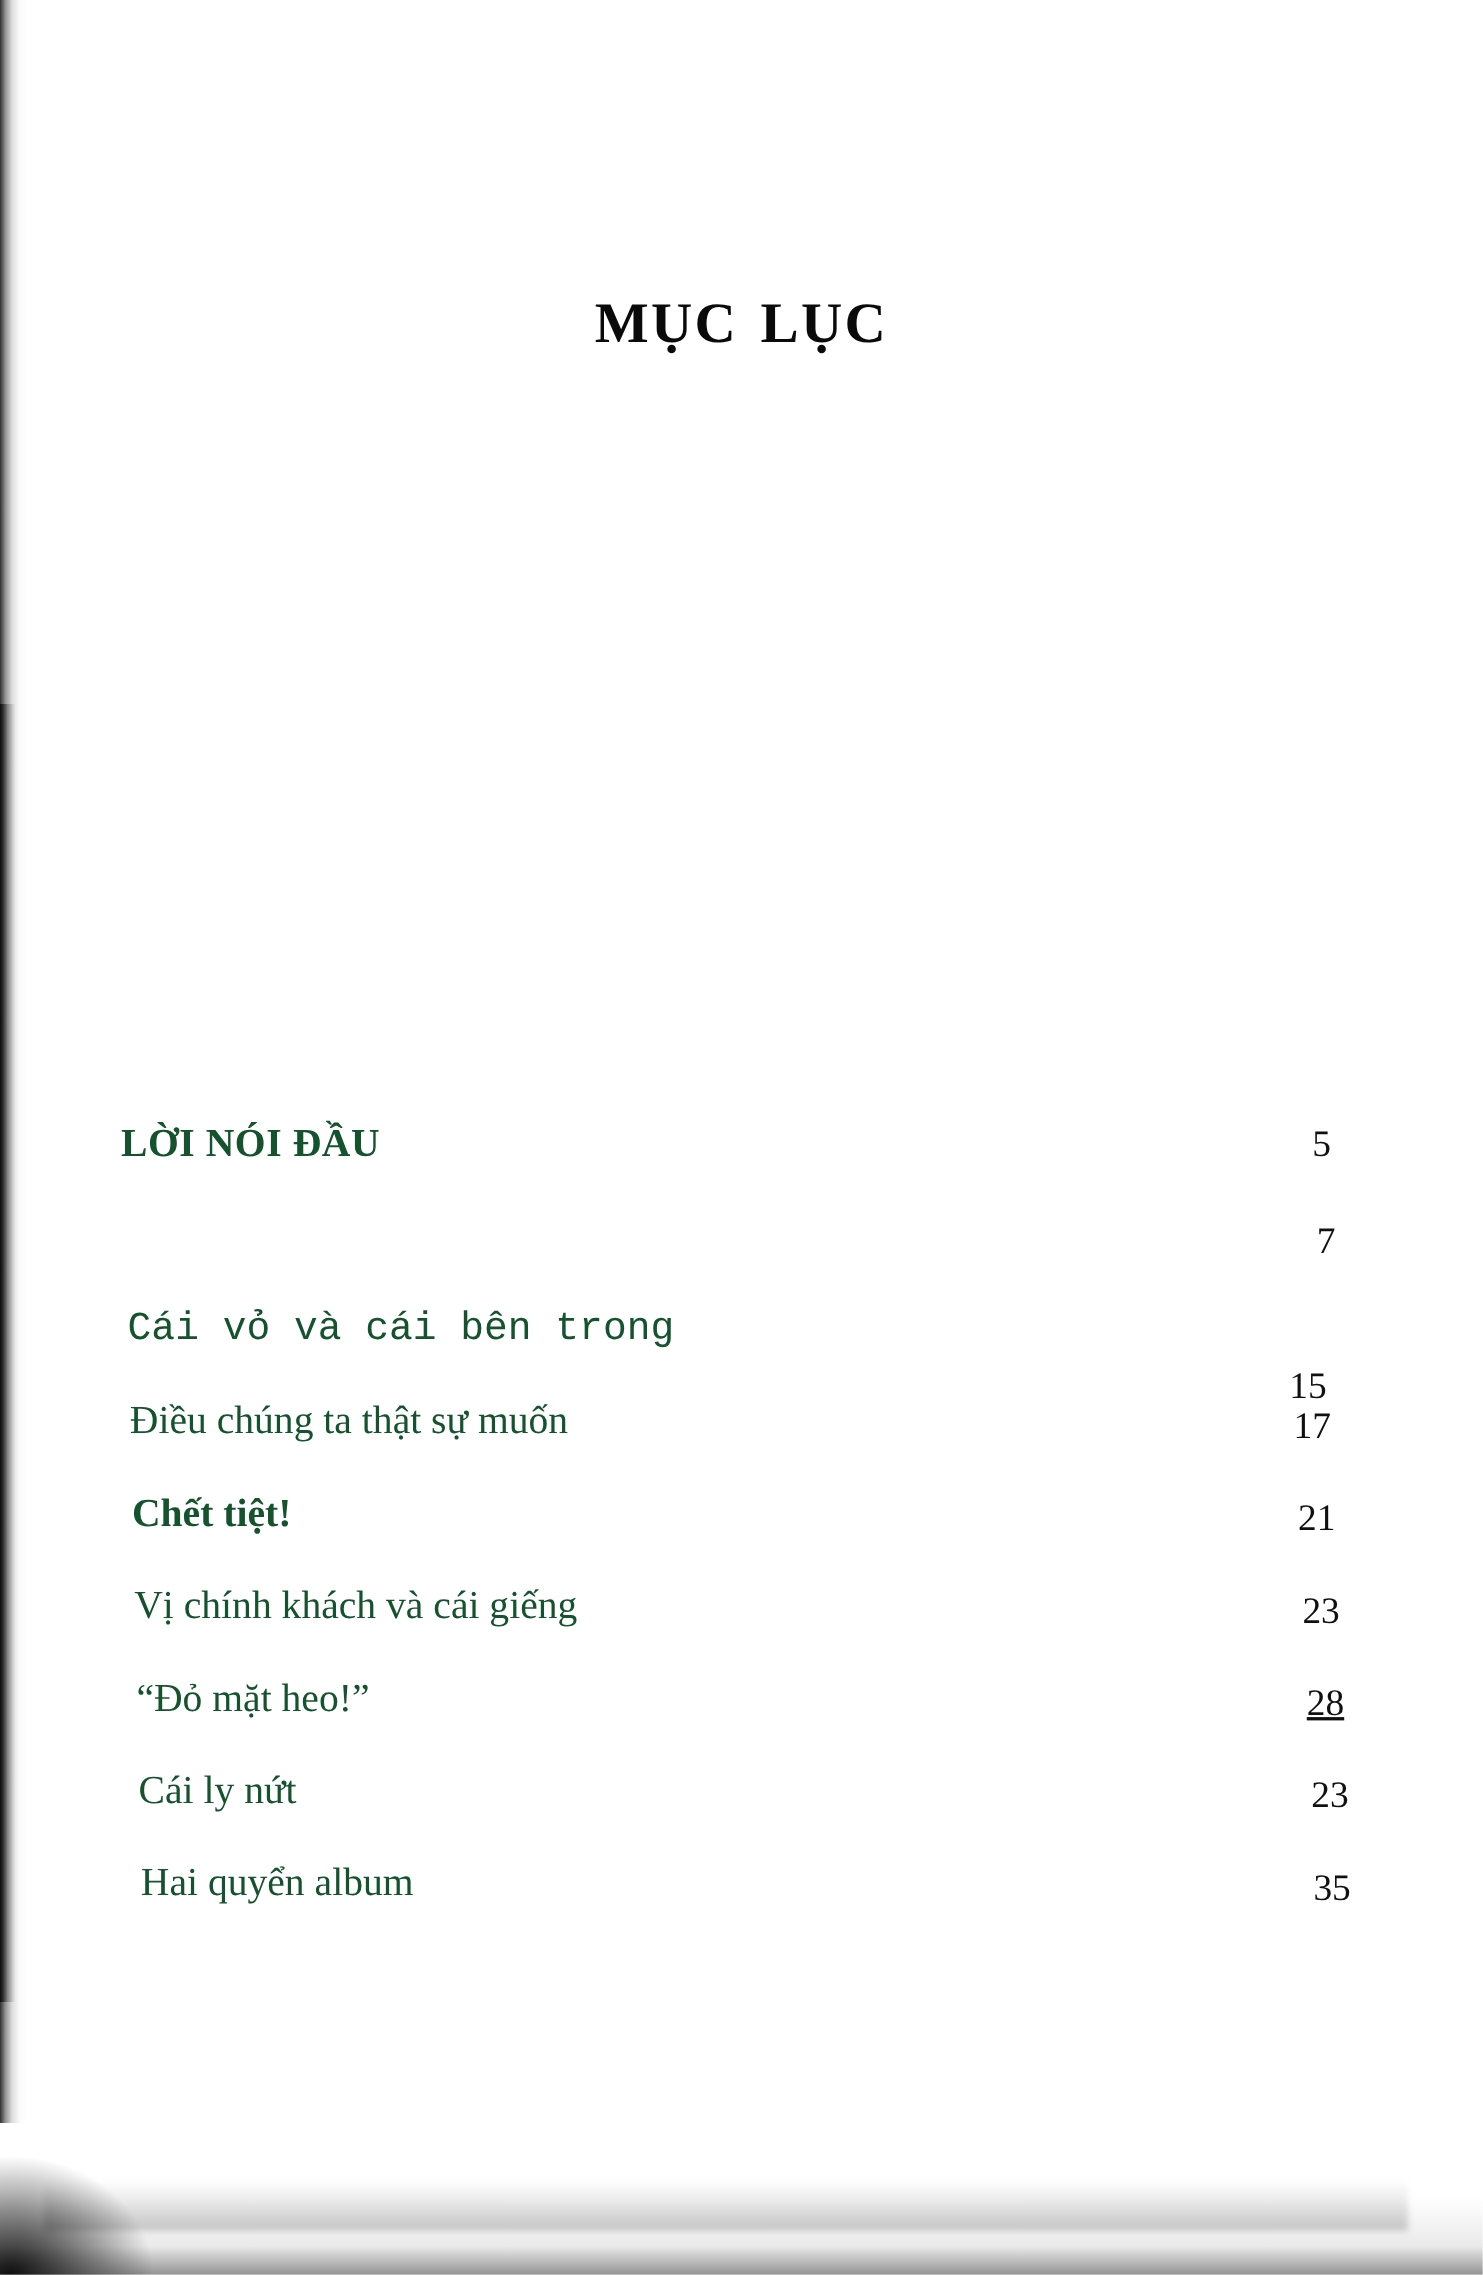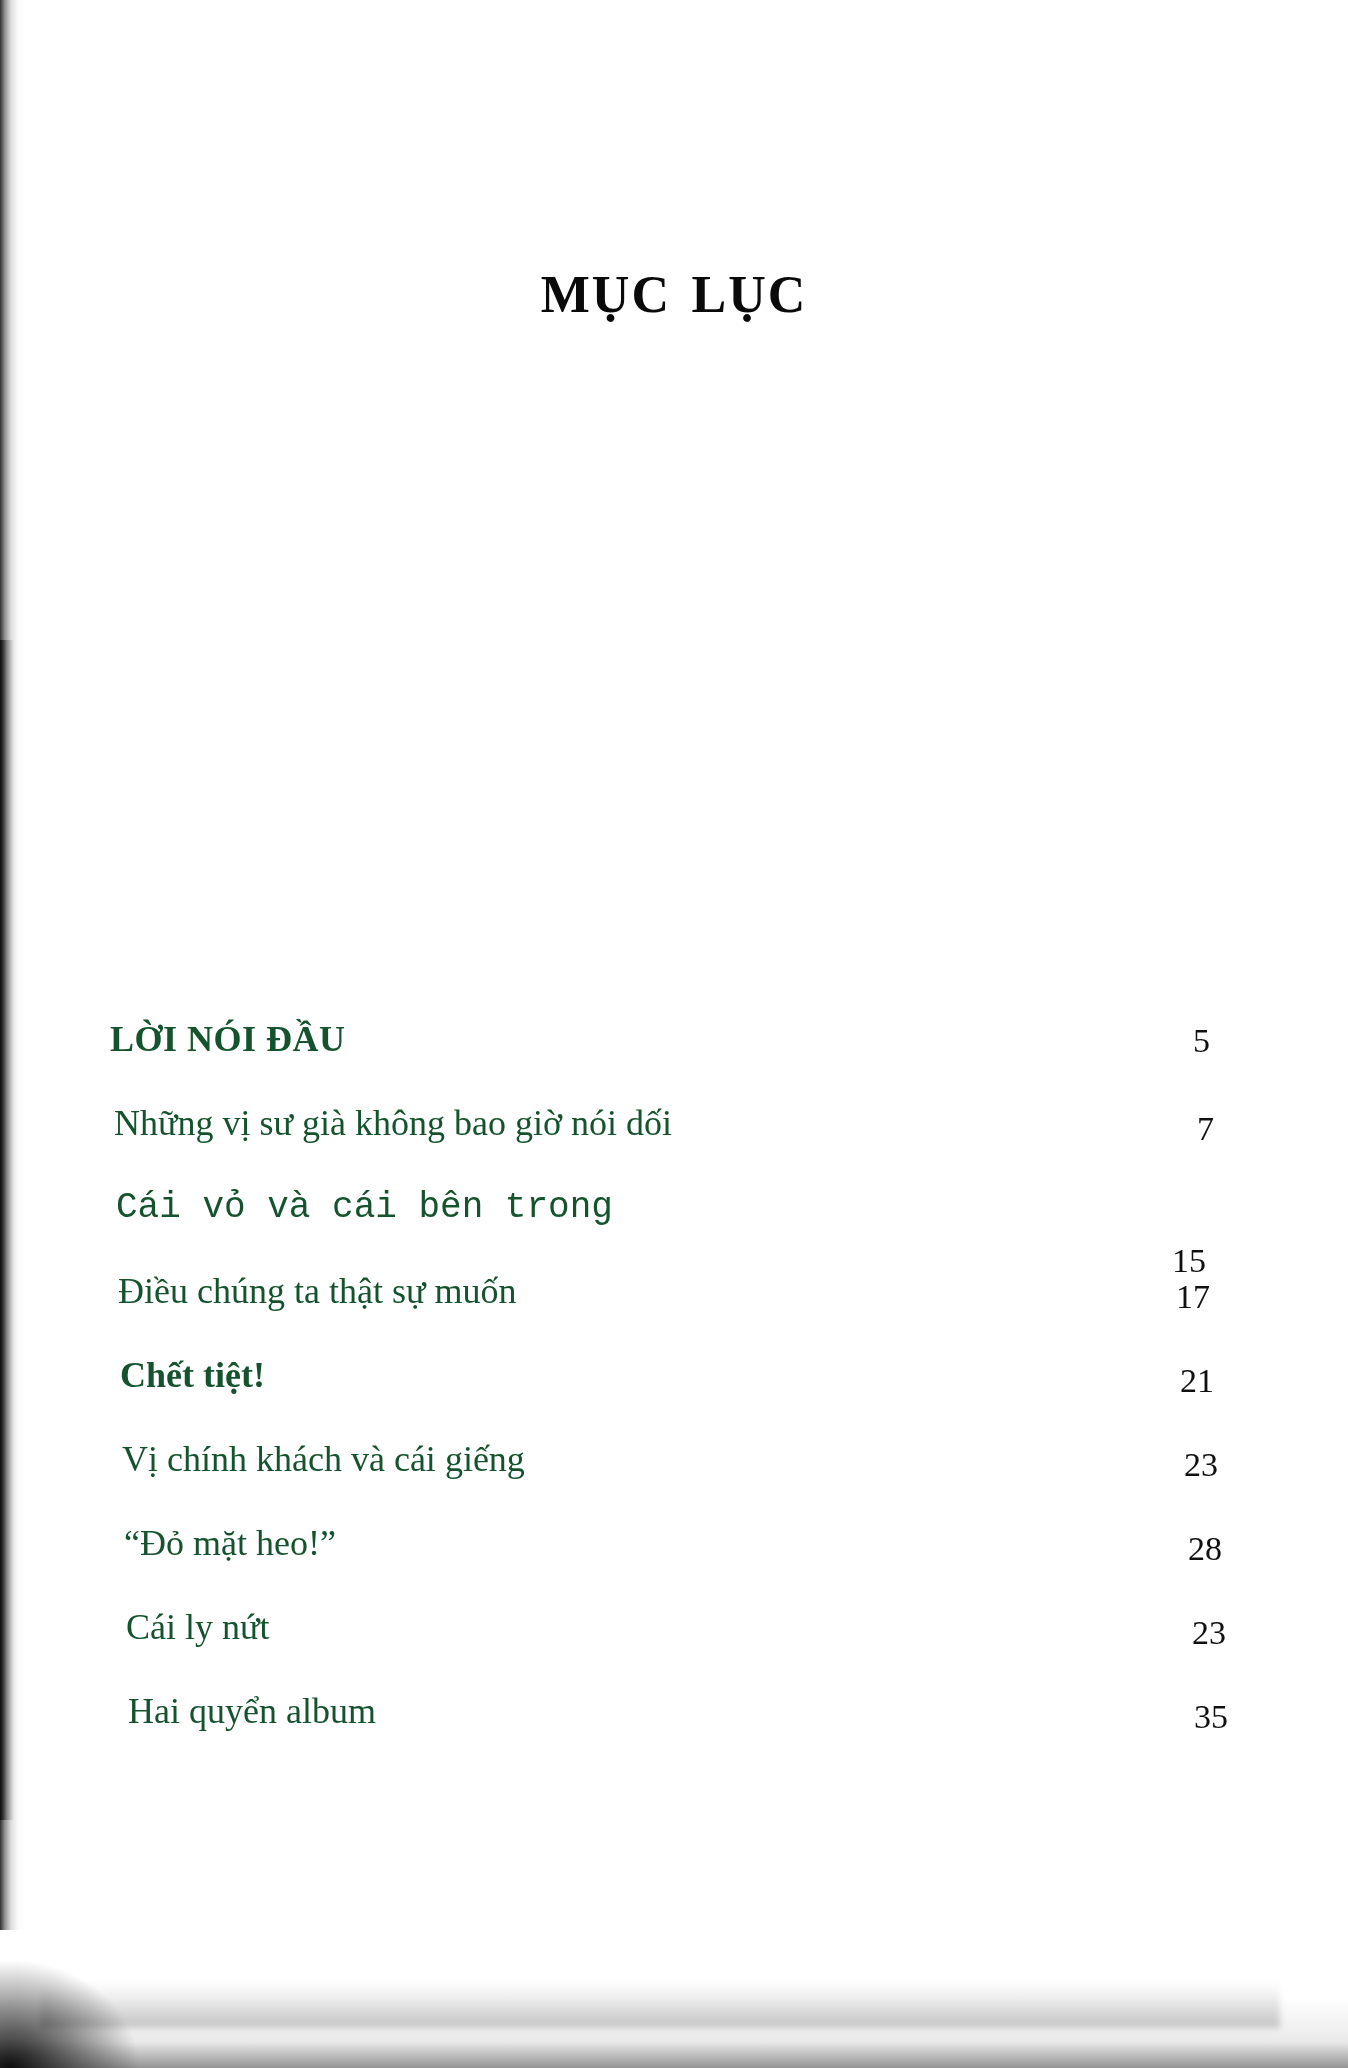--- a/index.html
+++ b/index.html
@@ -144,21 +144,21 @@
   .r3 .toc-label { left: 10px; top: 12px; }
   .r3 .toc-page  { left: 1042px; top: 18px; }
 
   .r4 .toc-label { left: 12px; top: 16px; font-weight: bold; }
   .r4 .toc-page  { left: 1046px; top: 22px; }
 
   .r5 .toc-label { left: 14px; top: 20px; }
   .r5 .toc-page  { left: 1050px; top: 26px; }
 
   .r6 .toc-label { left: 16px; top: 24px; }
-  .r6 .toc-page  { left: 1054px; top: 30px; }
+  .r6 .toc-page  { left: 1054px; top: 30px; text-decoration: underline; }
 
   .r7 .toc-label { left: 18px; top: 28px; }
   .r7 .toc-page  { left: 1058px; top: 34px; }
 
   .r8 .toc-label { left: 20px; top: 32px; }
   .r8 .toc-page  { left: 1060px; top: 38px; }
 </style>
 </head>
 <body>
 
@@ -173,21 +173,20 @@
   <div class="toc-title">Mục Lục</div>
 
   <div class="toc-list">
 
     <div class="toc-row r0">
       <span class="toc-label">LỜI NÓI ĐẦU</span>
       <span class="toc-page">5</span>
     </div>
 
     <div class="toc-row r1">
-      <span class="toc-label">Những vị sư già không bao giờ nói dối</span>
       <span class="toc-page">7</span>
     </div>
 
     <div class="toc-row r2">
       <span class="toc-label">Cái vỏ và cái bên trong</span>
       <span class="toc-page">15</span>
     </div>
 
     <div class="toc-row r3">
       <span class="toc-label">Điều chúng ta thật sự muốn</span>

